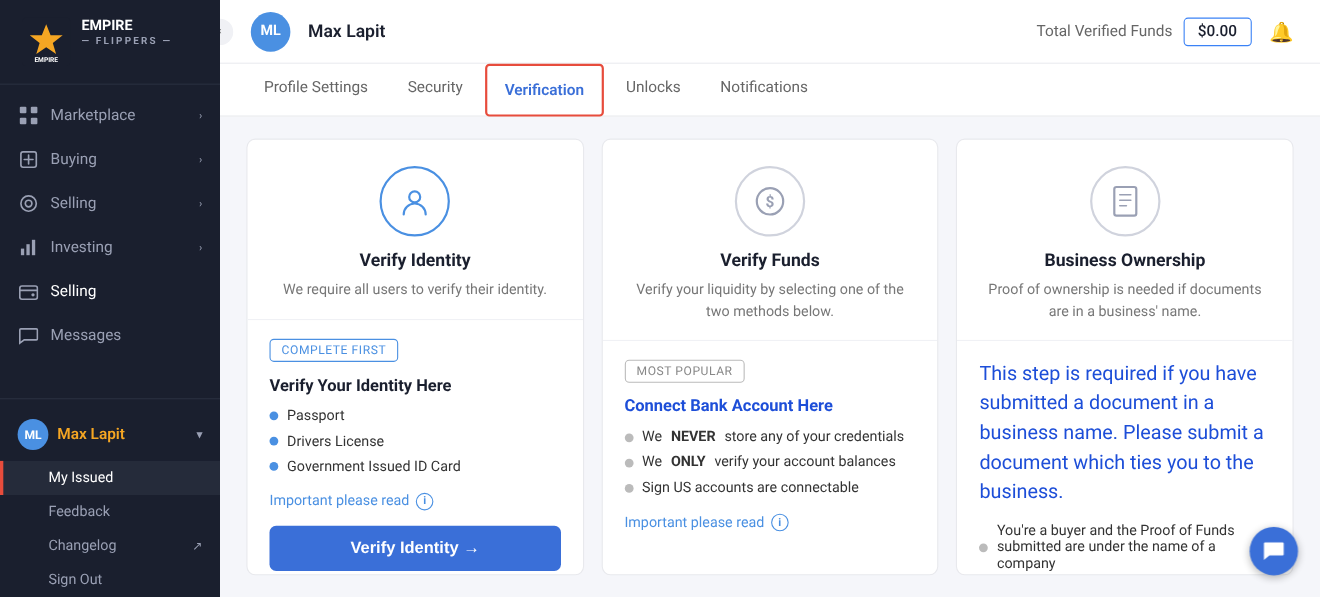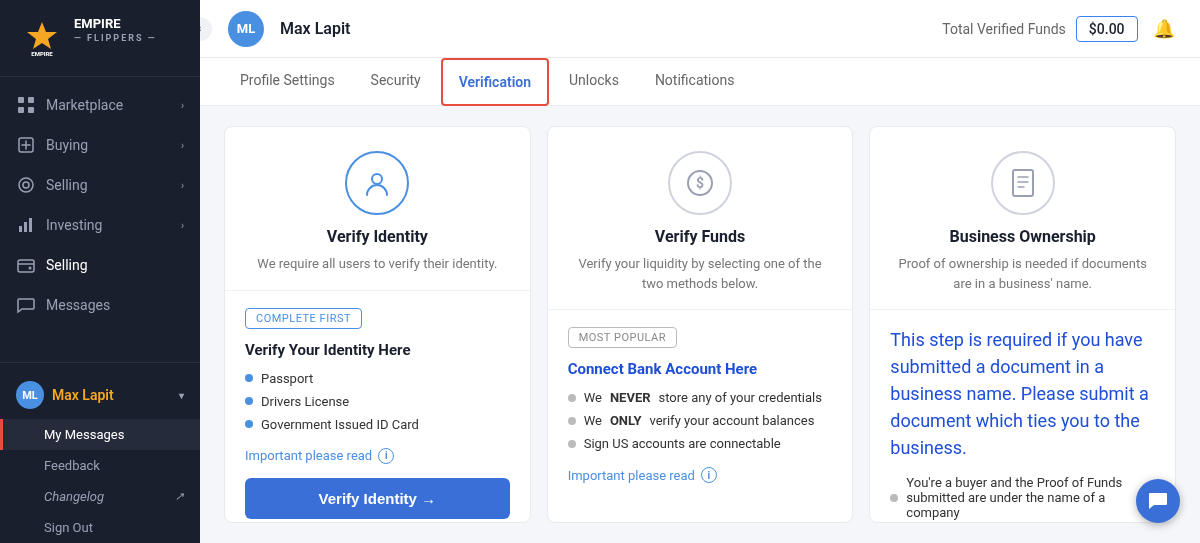--- a/index.html
+++ b/index.html
@@ -77,21 +77,20 @@
     .sidebar-sub-item.active {
       color: #fff;
       background: #252b3a;
       border-left: 3px solid #e74c3c;
       padding-left: 41px;
     }
     .sidebar-sub-item.with-icon {
       display: flex;
       align-items: center;
       justify-content: space-between;
-      font-style: italic;
     }
 
     
     .main {
       flex: 1;
       display: flex;
       flex-direction: column;
       overflow: hidden;
     }
 
@@ -448,21 +447,21 @@
   <div class="sidebar-divider"></div>
 
   <div class="sidebar-user">
     <div class="user-avatar-small">
       <span>ML</span>
     </div>
     <span>Max Lapit</span>
     <span class="chevron">▾</span>
   </div>
 
-  <div class="sidebar-sub-item active">My Messages</div>
+  <div class="sidebar-sub-item active">My Issued</div>
   <div class="sidebar-sub-item">Feedback</div>
   <div class="sidebar-sub-item with-icon">
     <span>Changelog</span>
     <span style="font-size:11px;">↗</span>
   </div>
   <div class="sidebar-sub-item">Sign Out</div>
 </div>
 
 <div class="main">
 

